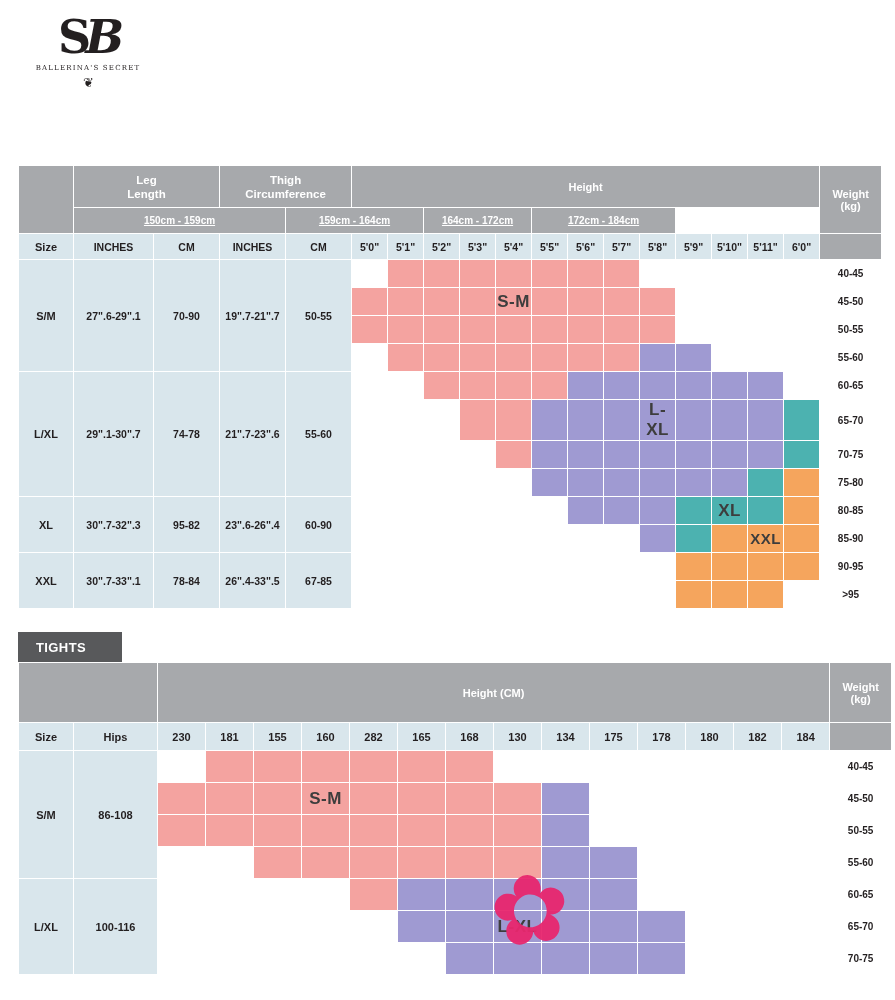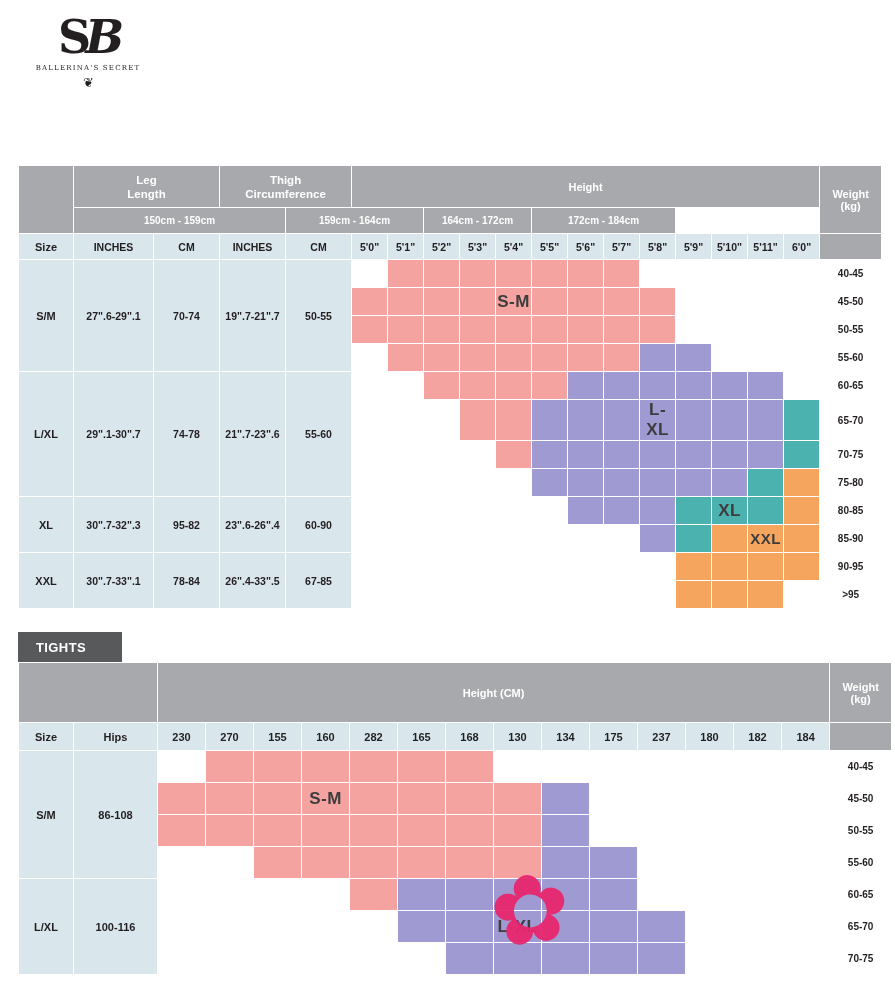--- a/index.html
+++ b/index.html
@@ -79,21 +79,21 @@
     font-size: 10px;
     color: #231f20;
   }
 
   .hdr-grey {
     background: #a7a9ac;
     color: #ffffff;
     font-weight: 700;
     font-size: 11px;
   }
-  .hdr-grey.small { font-size: 10px; }
+  .hdr-grey.small { font-size: 10px; text-decoration: underline; }
   .hdr-grey.tall { font-size: 11.5px; line-height: 14px; }
 
   .lbl-blue {
     background: #d9e6ec;
     font-weight: 700;
     font-size: 10.5px;
     color: #231f20;
   }
   .lbl-blue.size { font-size: 11px; }
 
@@ -228,21 +228,21 @@
           <td class="lbl-blue">5'8"</td>
           <td class="lbl-blue">5'9"</td>
           <td class="lbl-blue">5'10"</td>
           <td class="lbl-blue">5'11"</td>
           <td class="lbl-blue">6'0"</td>
           <td class="hdr-grey"></td>
         </tr>
         <tr>
           <td class="lbl-blue size" rowspan="4">S/M</td>
           <td class="lbl-blue" rowspan="4">27".6-29".1</td>
-          <td class="lbl-blue" rowspan="4">70-74</td>
+          <td class="lbl-blue" rowspan="4">70-90</td>
           <td class="lbl-blue" rowspan="4">19".7-21".7</td>
           <td class="lbl-blue" rowspan="4">50-55</td>
           <td class="cell-empty" style="height:28px"></td>
           <td class="cell-pink" style="height:28px"></td>
           <td class="cell-pink" style="height:28px"></td>
           <td class="cell-pink" style="height:28px"></td>
           <td class="cell-pink" style="height:28px"></td>
           <td class="cell-pink" style="height:28px"></td>
           <td class="cell-pink" style="height:28px"></td>
           <td class="cell-pink" style="height:28px"></td>
@@ -475,30 +475,30 @@
           <td class="hdr-grey" colspan="14">Height (CM)</td>
           <td class="hdr-grey">
             <div>Weight</div>
             <div>(kg)</div>
           </td>
         </tr>
         <tr>
           <td class="lbl-blue size" style="height:28px">Size</td>
           <td class="lbl-blue size">Hips</td>
           <td class="lbl-blue size">230</td>
-          <td class="lbl-blue size">270</td>
+          <td class="lbl-blue size">181</td>
           <td class="lbl-blue size">155</td>
           <td class="lbl-blue size">160</td>
           <td class="lbl-blue size">282</td>
           <td class="lbl-blue size">165</td>
           <td class="lbl-blue size">168</td>
           <td class="lbl-blue size">130</td>
           <td class="lbl-blue size">134</td>
           <td class="lbl-blue size">175</td>
-          <td class="lbl-blue size">237</td>
+          <td class="lbl-blue size">178</td>
           <td class="lbl-blue size">180</td>
           <td class="lbl-blue size">182</td>
           <td class="lbl-blue size">184</td>
           <td class="hdr-grey"></td>
         </tr>
         <tr>
           <td class="lbl-blue size" rowspan="4">S/M</td>
           <td class="lbl-blue size" rowspan="4">86-108</td>
           <td class="cell-empty" style="height:32px"></td>
           <td class="cell-pink" style="height:32px"></td>

